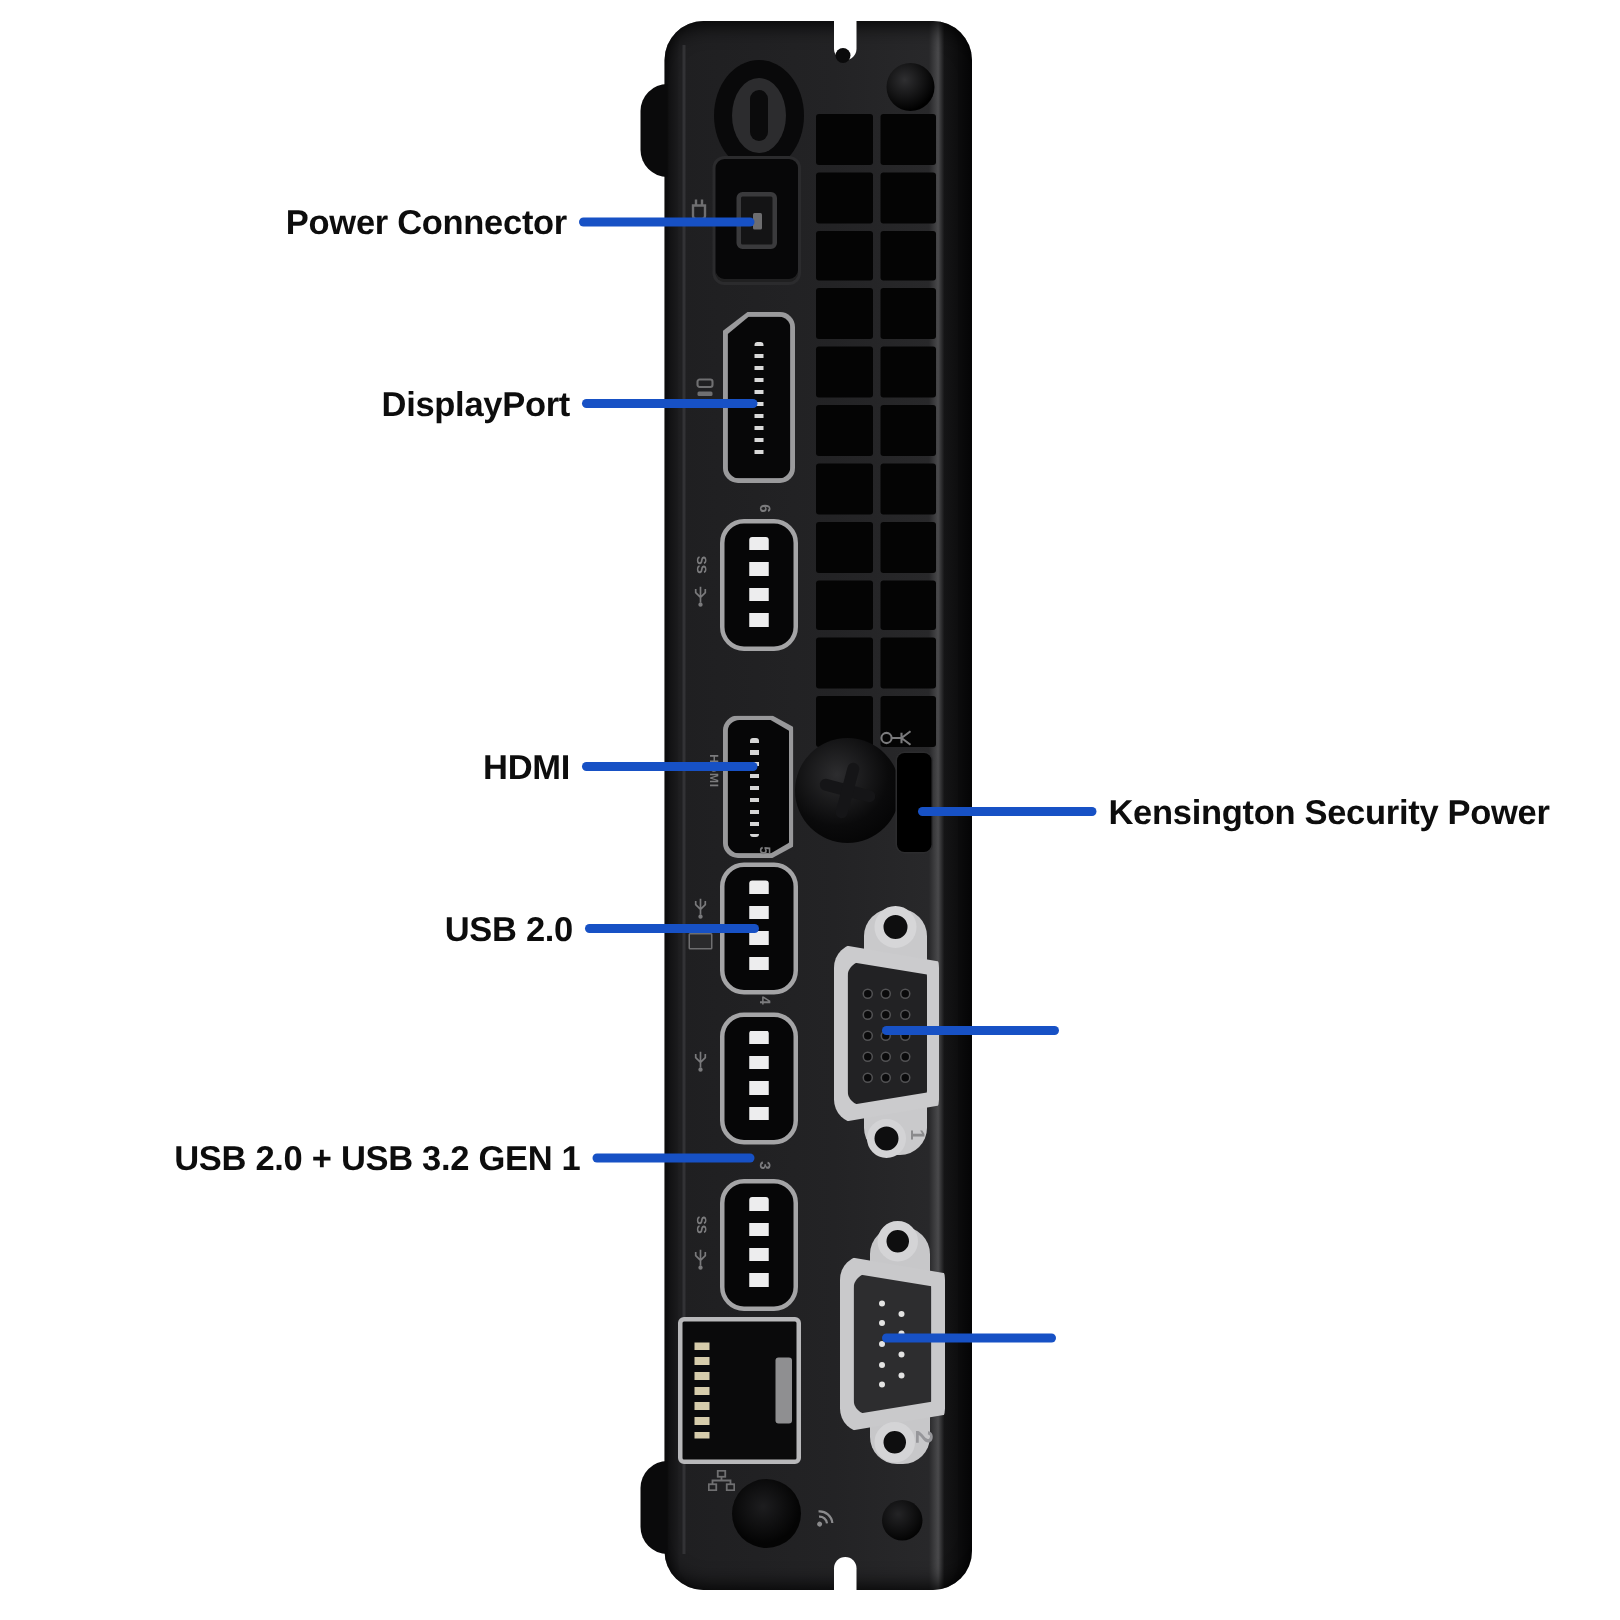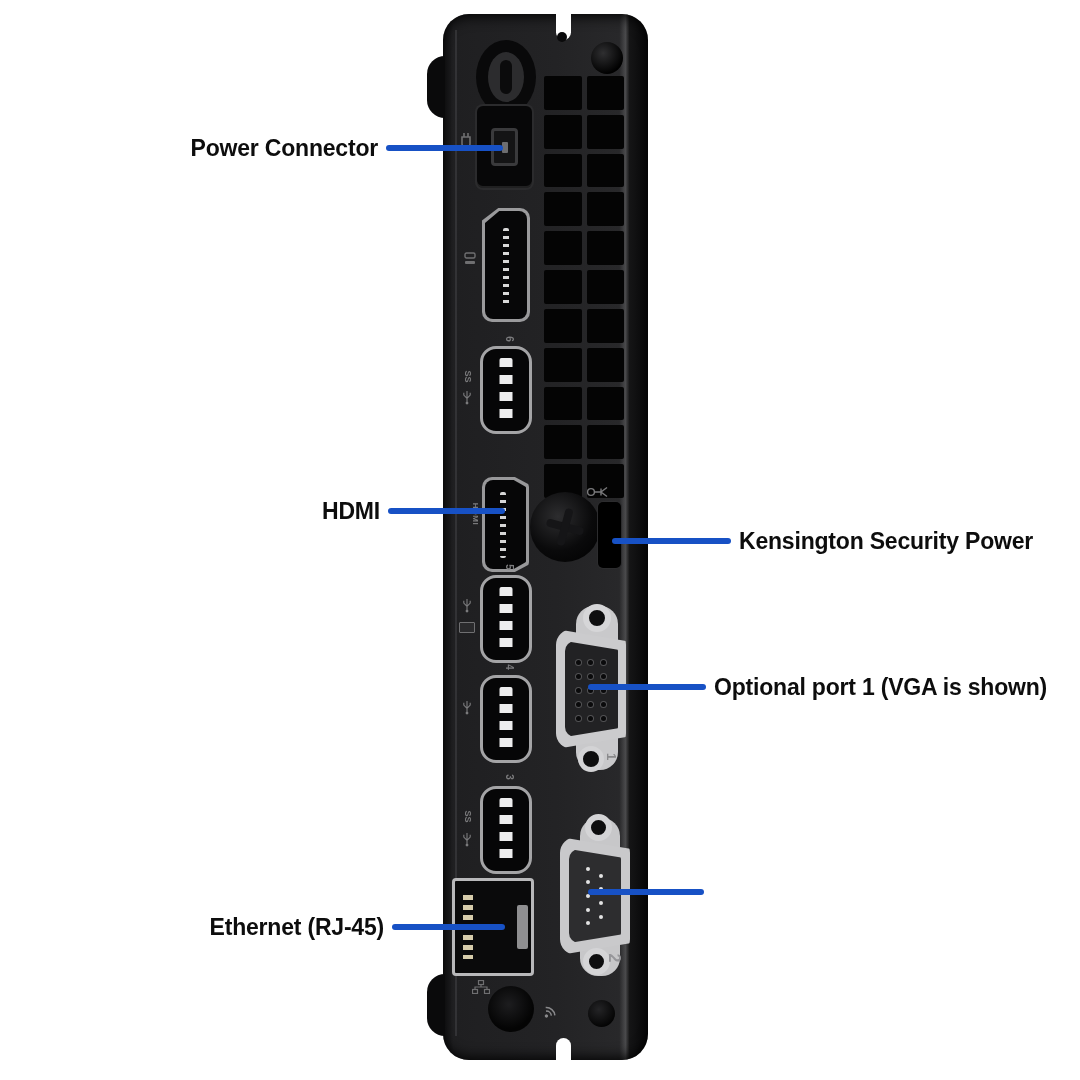--- a/index.html
+++ b/index.html
@@ -307,33 +307,40 @@
     <g transform="rotate(40 8 9)">
       <circle cx="8" cy="13" r="1.6" fill="#8a8a8c"></circle>
       <path d="M4.5 9.5 a5 5 0 0 1 7 0 M2 7 a8.5 8.5 0 0 1 12 0" stroke="#8a8a8c" stroke-width="1.5" fill="none"></path>
     </g>
   </svg>
 
   <div class="callout co-left c1">
     <span class="label">Power Connector</span>
     <span class="line"></span>
   </div>
+  <div class="callout co-left c2">
+    <span class="label">DisplayPort</span>
+    <span class="line"></span>
+  </div>
   <div class="callout co-left c4">
     <span class="label">HDMI</span>
     <span class="line"></span>
   </div>
-  <div class="callout co-left c7">
-    <span class="label">Ethernet (RJ-45)</span>
+  <div class="callout co-left c5">
+    <span class="label">USB 2.0</span>
+    <span class="line"></span>
+  </div>
+  <div class="callout co-left c6">
+    <span class="label">USB 2.0 + USB 3.2 GEN 1</span>
     <span class="line"></span>
   </div>
   <div class="callout co-right c8">
     <span class="line"></span>
     <span class="label">Kensington Security Power</span>
   </div>
   <div class="callout co-right c9">
     <span class="line"></span>
-    <span class="label">Optional port 1 (VGA is shown)</span>
   </div>
   <div class="callout co-right c10">
     <span class="line"></span>
   </div>
 
 </div>
 
 </body></html>

